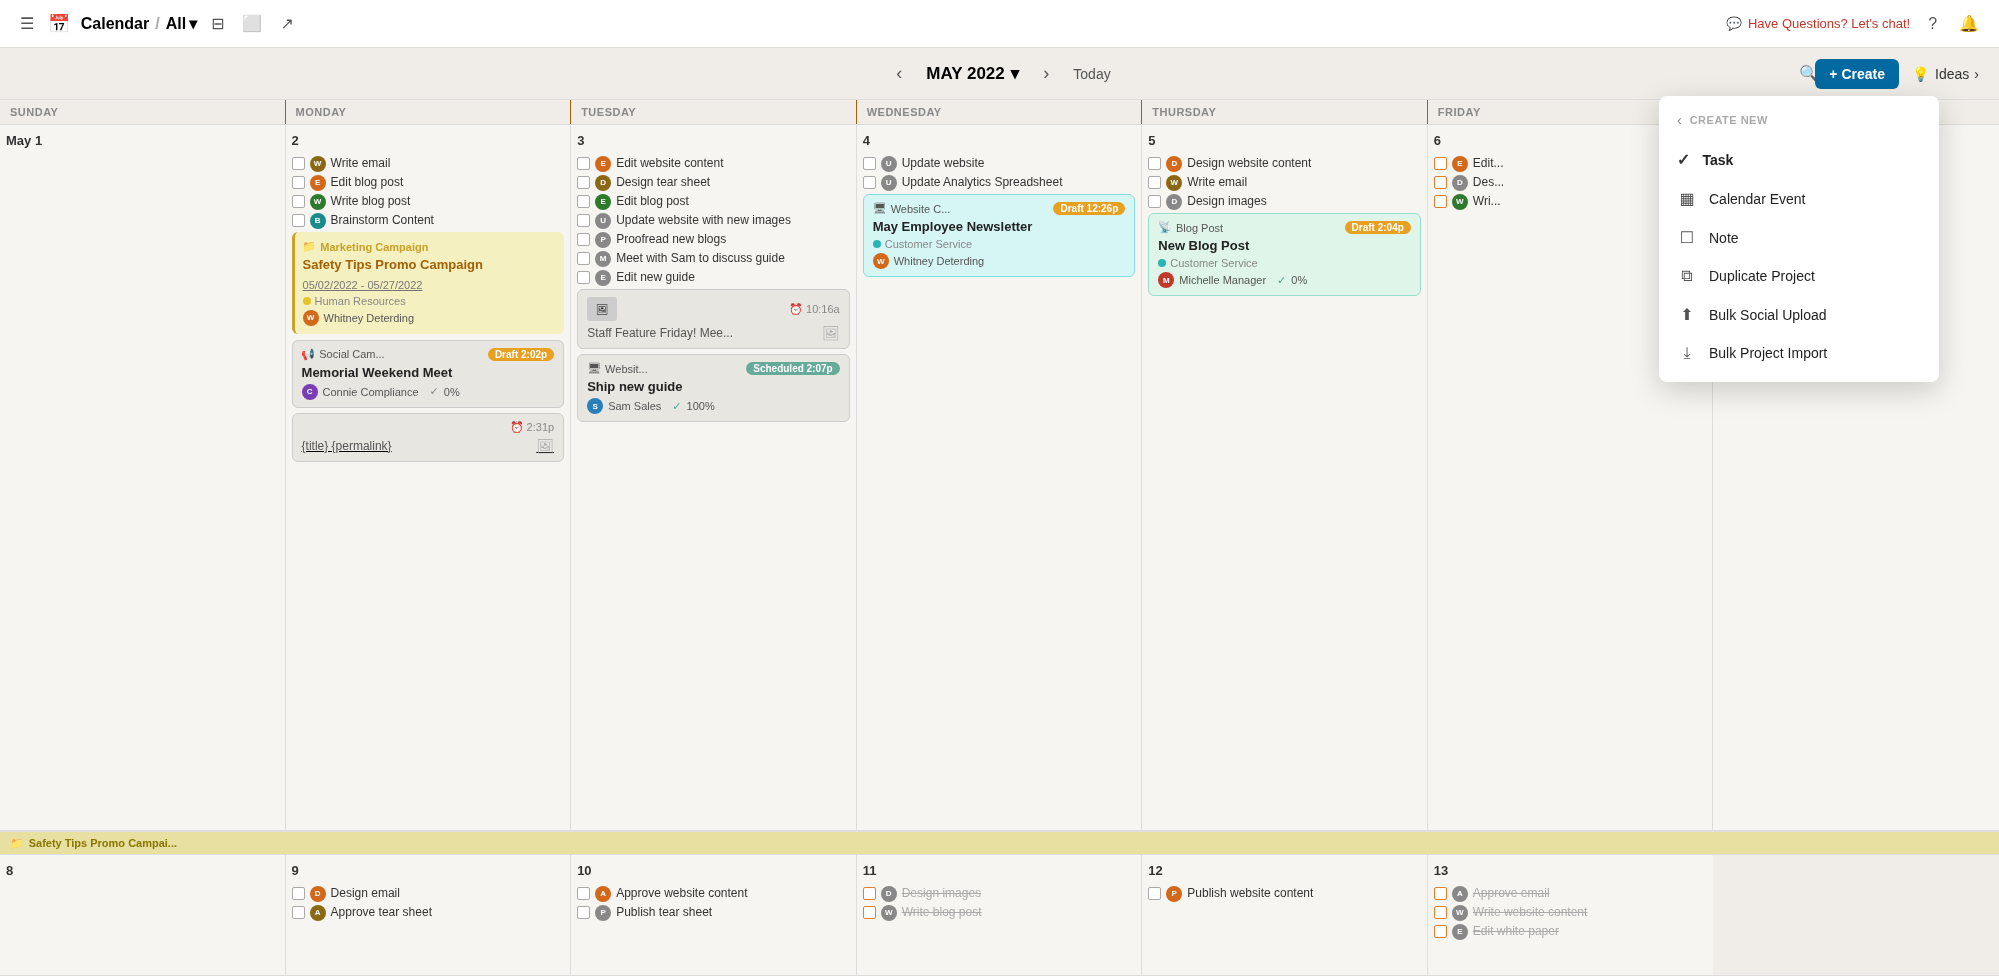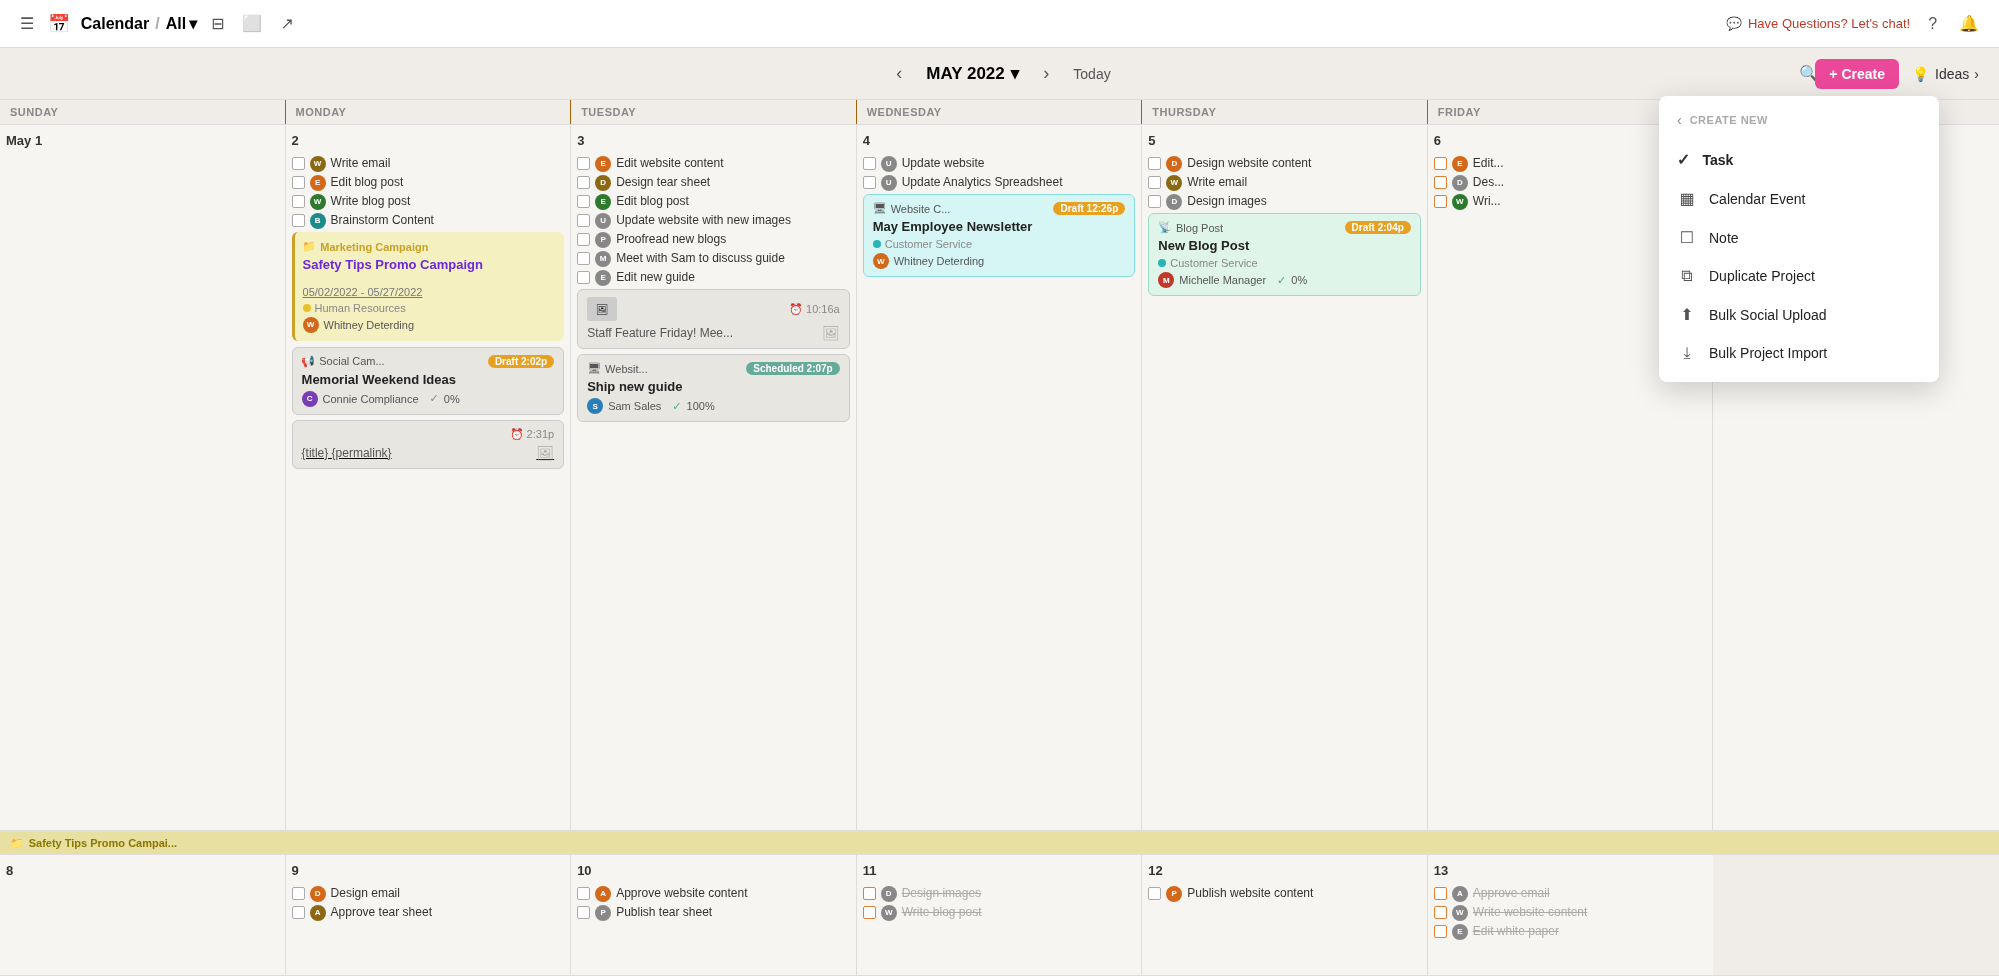--- a/index.html
+++ b/index.html
@@ -16,21 +16,21 @@
       position: relative;
       z-index: 100;
     }
     .top-nav-left { display: flex; align-items: center; gap: 10px; flex: 1; }
     .top-nav-right { display: flex; align-items: center; gap: 14px; }
     .nav-title { font-weight: 600; font-size: 16px; display: flex; align-items: center; gap: 6px; }
     .nav-title .slash { color: #aaa; }
     .nav-icon { font-size: 18px; }
     .nav-btn { background: none; border: none; cursor: pointer; color: #555; font-size: 16px; padding: 4px; }
     .create-btn {
-      background: #ec4899;
+      background: #0369a1;
       color: #fff;
       border: none;
       border-radius: 6px;
       padding: 7px 14px;
       font-size: 14px;
       font-weight: 600;
       cursor: pointer;
       display: flex;
       align-items: center;
       gap: 5px;
@@ -114,21 +114,21 @@
 
     
     .project-card {
       border-radius: 6px;
       padding: 8px;
       margin-bottom: 6px;
       font-size: 12px;
     }
     .project-card.yellow { background: #f5f0c0; border-left: 3px solid #c9a227; }
     .project-label { font-size: 11px; font-weight: 600; color: #c9a227; display: flex; align-items: center; gap: 4px; margin-bottom: 4px; }
-    .project-title { font-weight: 700; font-size: 13px; color: #6d28d9; margin-bottom: 12px; line-height: 1.3; }
+    .project-title { font-weight: 700; font-size: 13px; color: #a16207; margin-bottom: 5px; line-height: 1.3; }
     .project-dates { font-size: 11px; color: #777; margin-bottom: 4px; text-decoration: underline; }
     .project-tag { font-size: 11px; color: #888; display: flex; align-items: center; gap: 4px; margin-bottom: 3px; }
     .dot { width: 8px; height: 8px; border-radius: 50%; display: inline-block; }
     .dot-yellow { background: #e6c229; }
     .dot-teal { background: #2ab5b5; }
 
     
     .content-card {
       border-radius: 6px;
       padding: 7px 9px;
@@ -334,21 +334,21 @@
       </div>
 
       <div class="content-card gray-light">
         <div class="card-header">
           <div class="card-type">
             <span>📢</span>
             <span>Social Cam...</span>
           </div>
           <span class="card-draft">Draft 2:02p</span>
         </div>
-        <div class="card-title">Memorial Weekend Ideas</div>
+        <div class="card-title">Memorial Weekend Meet</div>
         <div class="card-person">
           <div class="task-avatar avatar-purple">C</div>
           <span>Connie Compliance</span>
           <span style="margin-left:6px;color:#888;">✓</span>
           <span class="percent-badge">0%</span>
         </div>
       </div>
 
       <div class="content-card gray-light">
         <div class="card-header">

